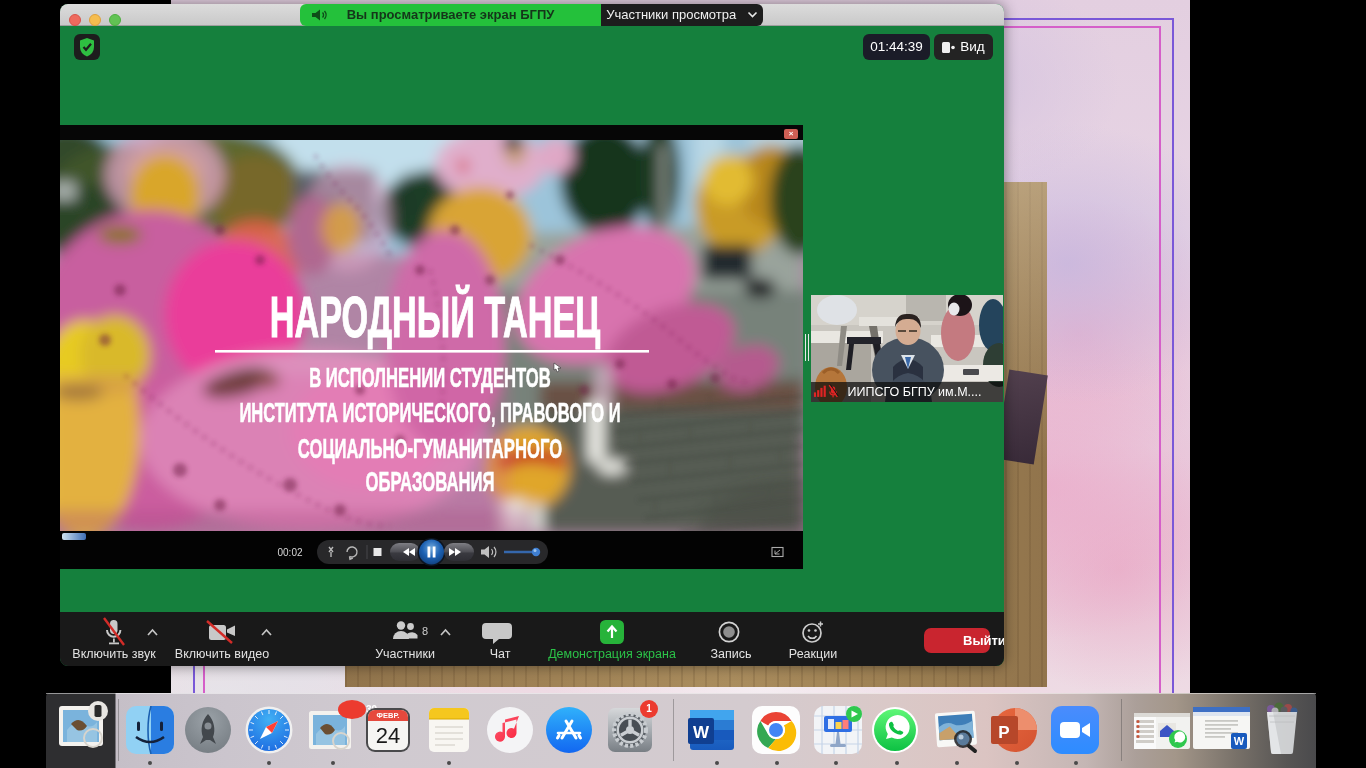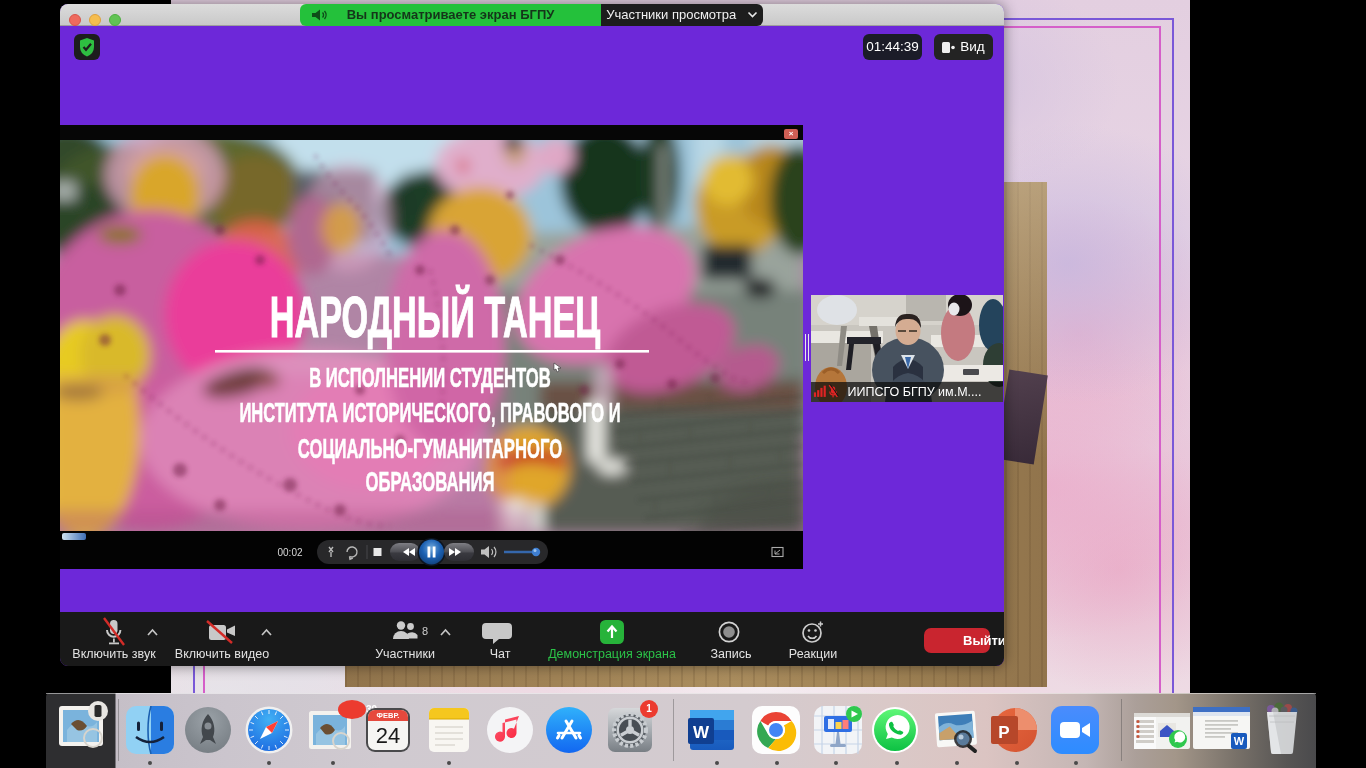--- a/index.html
+++ b/index.html
@@ -28,31 +28,31 @@
 
   
   #wood { left:345px; top:182px; width:702px; height:505px;
     background:
       linear-gradient(180deg, rgba(238,220,188,.42) 0%, rgba(238,220,188,.18) 30%, rgba(0,0,0,0) 55%),
       repeating-linear-gradient(90deg, rgba(90,65,38,.18) 0 2px, rgba(0,0,0,0) 2px 12px),
       linear-gradient(90deg,#91744c 0%, #a08356 30%, #aa8d5e 55%, #9c7f52 80%, #91744c 100%); }
   #card { left:1002px; top:372px; width:39px; height:90px; background:linear-gradient(160deg,#52404e,#382a38); transform:rotate(9deg); }
 
   
-  #zwin { left:60px; top:4px; width:944px; height:662px; background:#6d28d9; border-radius:8px; overflow:hidden; box-shadow:0 0 14px rgba(0,0,0,.45); }
+  #zwin { left:60px; top:4px; width:944px; height:662px; background:#15803d; border-radius:8px; overflow:hidden; box-shadow:0 0 14px rgba(0,0,0,.45); }
   #ztitle { position:absolute; left:0; top:0; width:944px; height:22px; background:linear-gradient(180deg,#dcdcdc,#c9c9c9); border-bottom:1px solid #9e9e9e; }
   .tl { position:absolute; top:10px; width:12px; height:12px; border-radius:50%; }
 
   #banner { position:absolute; left:240px; top:0; height:22px; border-radius:6px; }
   #banner-green { position:absolute; left:0; top:0; width:301px; height:22px; background:#24c13b; border-radius:6px 0 0 6px; color:#15351a; font-size:13px; font-weight:bold; line-height:22px; text-align:center; }
   #banner-green > svg { position:absolute; left:11px; top:4px; }
   #banner-dark { position:absolute; left:301px; top:0; width:162px; height:22px; background:#1d1d1d; border-radius:0 6px 6px 0; color:#f0f0f0; font-size:13px; line-height:22px; text-align:center; }
 
   #shield { position:absolute; left:14px; top:30px; width:26px; height:26px; background:#1d1d1d; border-radius:6px; }
-  #timer { position:absolute; left:803px; top:30px; width:59px; height:26px; background:#1b1c28; border-radius:6px; color:#fff; font-size:13.5px; line-height:26px; text-align:center; }
+  #timer { position:absolute; left:803px; top:30px; width:67px; height:26px; background:#1b1c28; border-radius:6px; color:#fff; font-size:13.5px; line-height:26px; text-align:center; }
   #vid-btn { position:absolute; left:874px; top:30px; width:59px; height:26px; background:#232323; border-radius:6px; color:#fff; font-size:13.5px; line-height:26px; white-space:nowrap; display:flex; align-items:center; justify-content:center; gap:5px; }
 
   
   #wmp-top { position:absolute; left:0; top:121px; width:743px; height:15px; background:#060606; }
   #wmp-x { position:absolute; left:724px; top:125px; width:14px; height:10px; background:#cf5f55; border-radius:2px; color:#fff; font-size:8px; line-height:10px; text-align:center; font-weight:bold; }
   #video { position:absolute; left:0; top:136px; width:743px; height:392px; overflow:hidden; background:#b085a5; }
   #wmp-bar { position:absolute; left:0; top:527px; width:743px; height:38px; background:#030303; }
   #seek { position:absolute; left:2px; top:2px; width:24px; height:7px; background:linear-gradient(90deg,#cfe2f0,#3f6fb5); border-radius:2px; }
 
   

